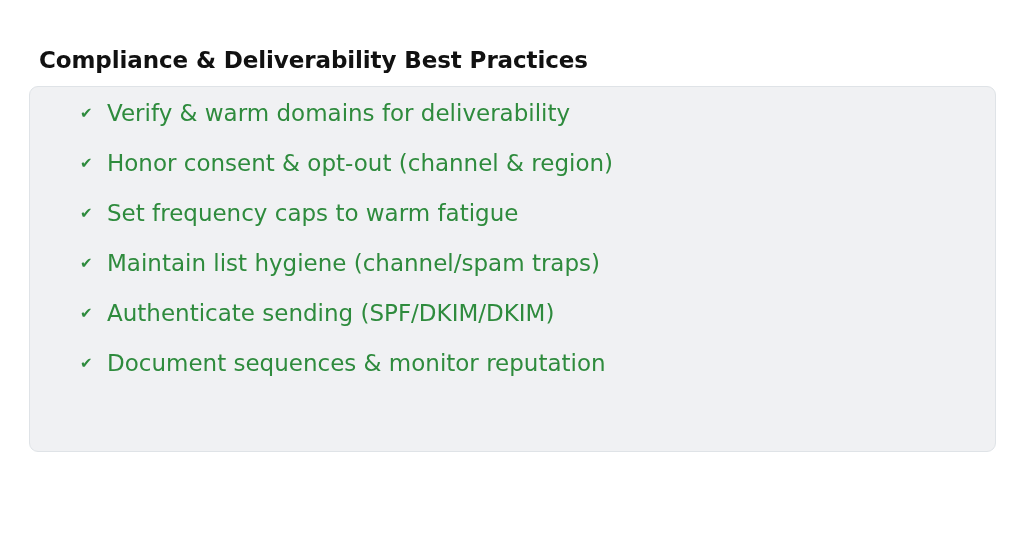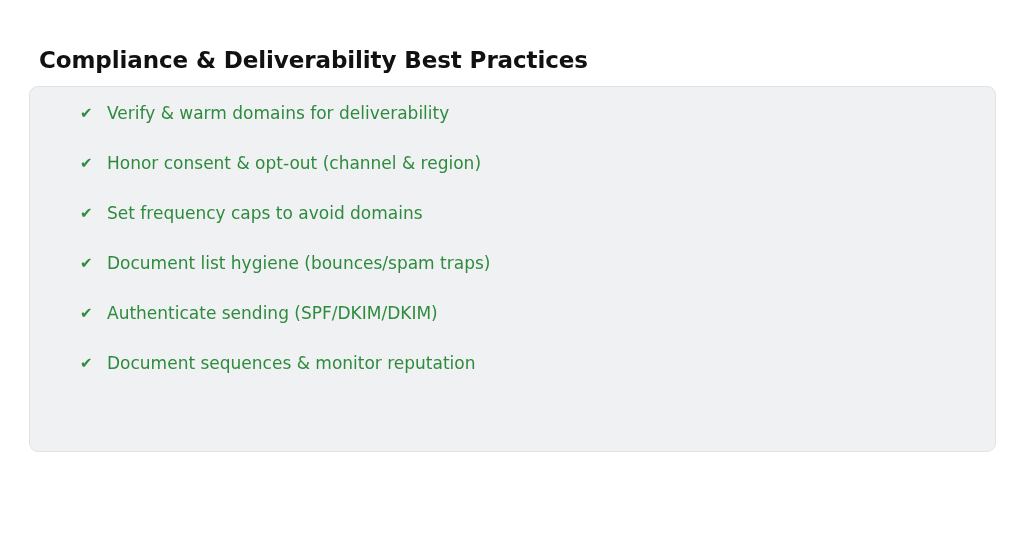--- a/index.html
+++ b/index.html
@@ -72,21 +72,21 @@
     display: inline-block;
     width: 16px;
     font-size: 15px;
     line-height: 24px;
     color: #2e8b3d;
     flex: 0 0 auto;
   }
   .check-text {
     display: inline-block;
     margin-left: 11px;
-    font-size: 17px;
+    font-size: 23px;
     line-height: 24px;
     font-weight: normal;
     color: #2e8b3d;
   }
 </style>
 </head>
 <body>
 
 <div class="page">
 
@@ -100,26 +100,26 @@
         <span class="check-text">Verify &amp; warm domains for deliverability</span>
       </li>
 
       <li class="check-item">
         <span class="check-mark">✔</span>
         <span class="check-text">Honor consent &amp; opt-out (channel &amp; region)</span>
       </li>
 
       <li class="check-item">
         <span class="check-mark">✔</span>
-        <span class="check-text">Set frequency caps to avoid domains</span>
+        <span class="check-text">Set frequency caps to warm fatigue</span>
       </li>
 
       <li class="check-item">
         <span class="check-mark">✔</span>
-        <span class="check-text">Document list hygiene (bounces/spam traps)</span>
+        <span class="check-text">Maintain list hygiene (channel/spam traps)</span>
       </li>
 
       <li class="check-item">
         <span class="check-mark">✔</span>
         <span class="check-text">Authenticate sending (SPF/DKIM/DKIM)</span>
       </li>
 
       <li class="check-item">
         <span class="check-mark">✔</span>
         <span class="check-text">Document sequences &amp; monitor reputation</span>

